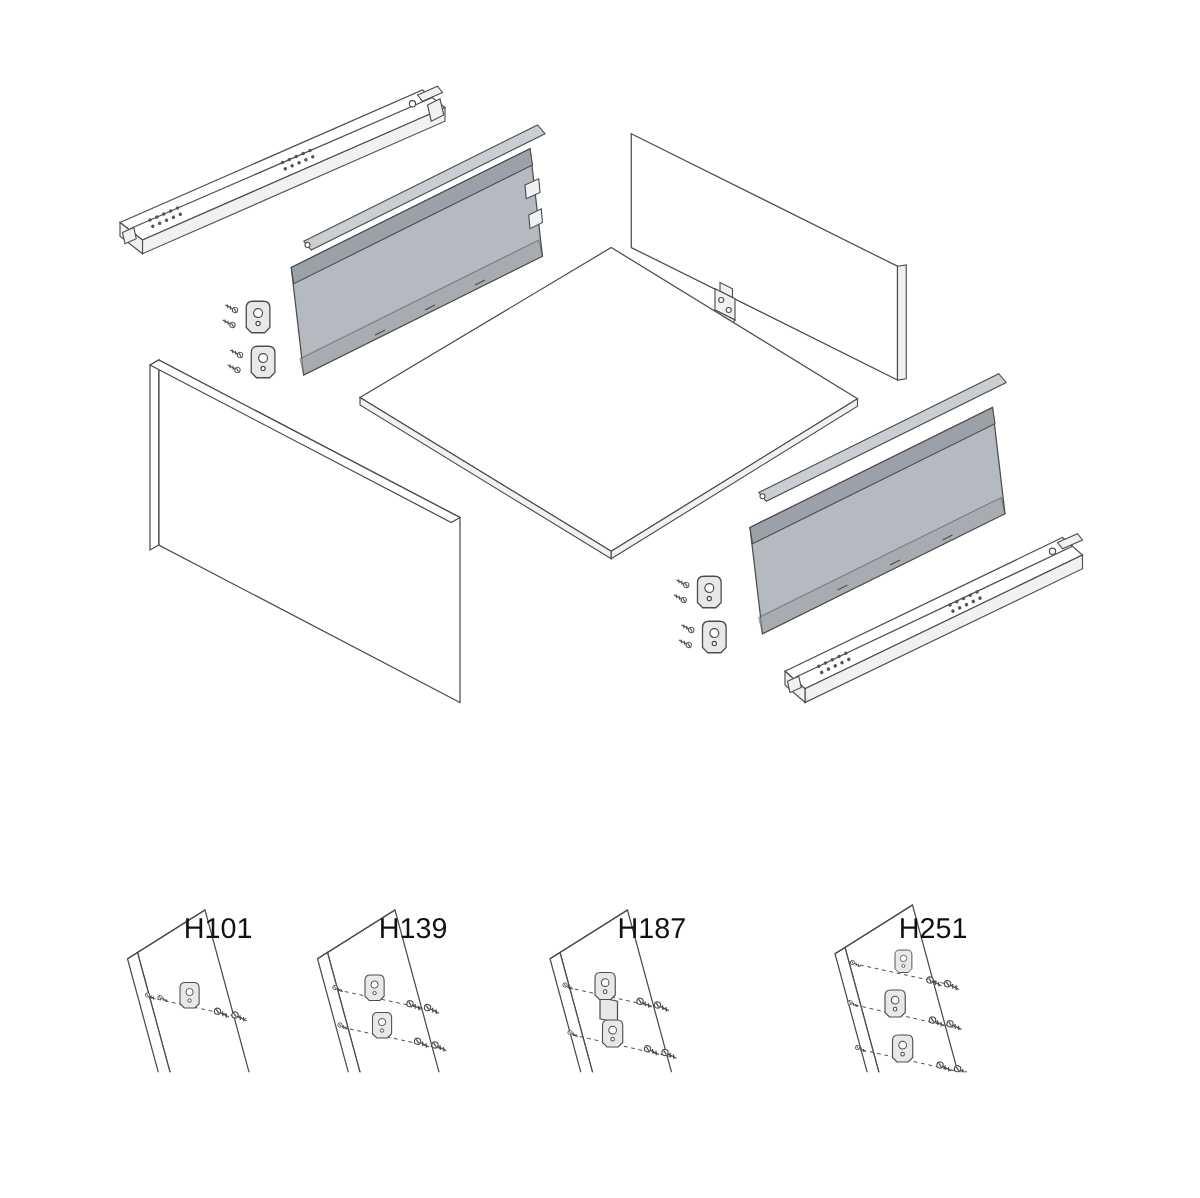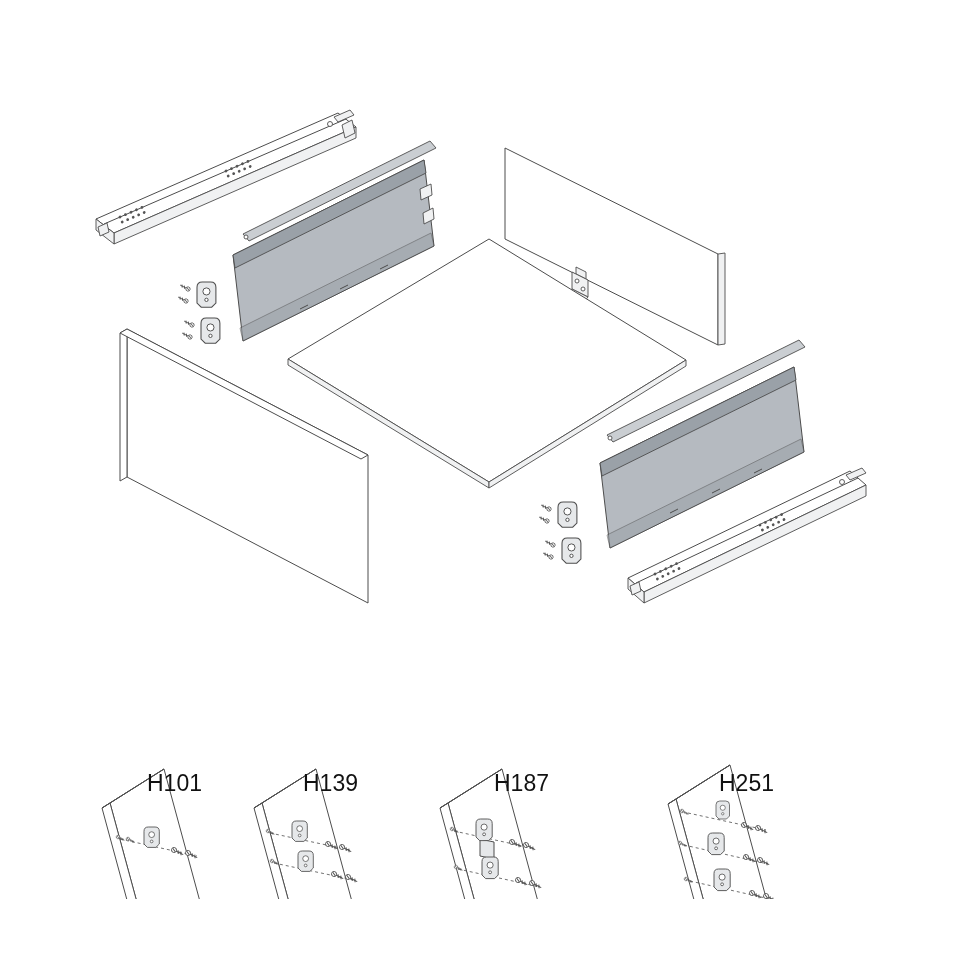--- a/index.html
+++ b/index.html
@@ -1,17 +1,17 @@
 <!DOCTYPE html>
 <html><head>
 <meta charset="utf-8">
 <style>
   html,body{margin:0;padding:0;background:#ffffff;}
   .canvas{position:relative;width:960px;height:858px;background:#ffffff;overflow:hidden;
-          font-family:"Liberation Sans",sans-serif;margin-top:41px;}
+          font-family:"Liberation Sans",sans-serif;}
   svg{display:block;}
   .ln{stroke:#4d4d4d;stroke-width:1;fill:none;}
   .white{fill:#ffffff;stroke:#4d4d4d;stroke-width:1;}
   .lt{fill:#f0f1f2;stroke:#4d4d4d;stroke-width:0.9;}
   .gray{fill:#b5bac0;stroke:#4d4d4d;stroke-width:1;}
   .gdark{fill:#9aa1a8;stroke:#4d4d4d;stroke-width:0.9;}
   .rail{fill:#caced2;stroke:#4d4d4d;stroke-width:0.9;}
   .bracket{fill:#e6e8ea;stroke:#4d4d4d;stroke-width:1;}
   .wfill{fill:#ffffff;stroke:#4d4d4d;stroke-width:0.9;}
   .hole{fill:#555555;stroke:none;}

